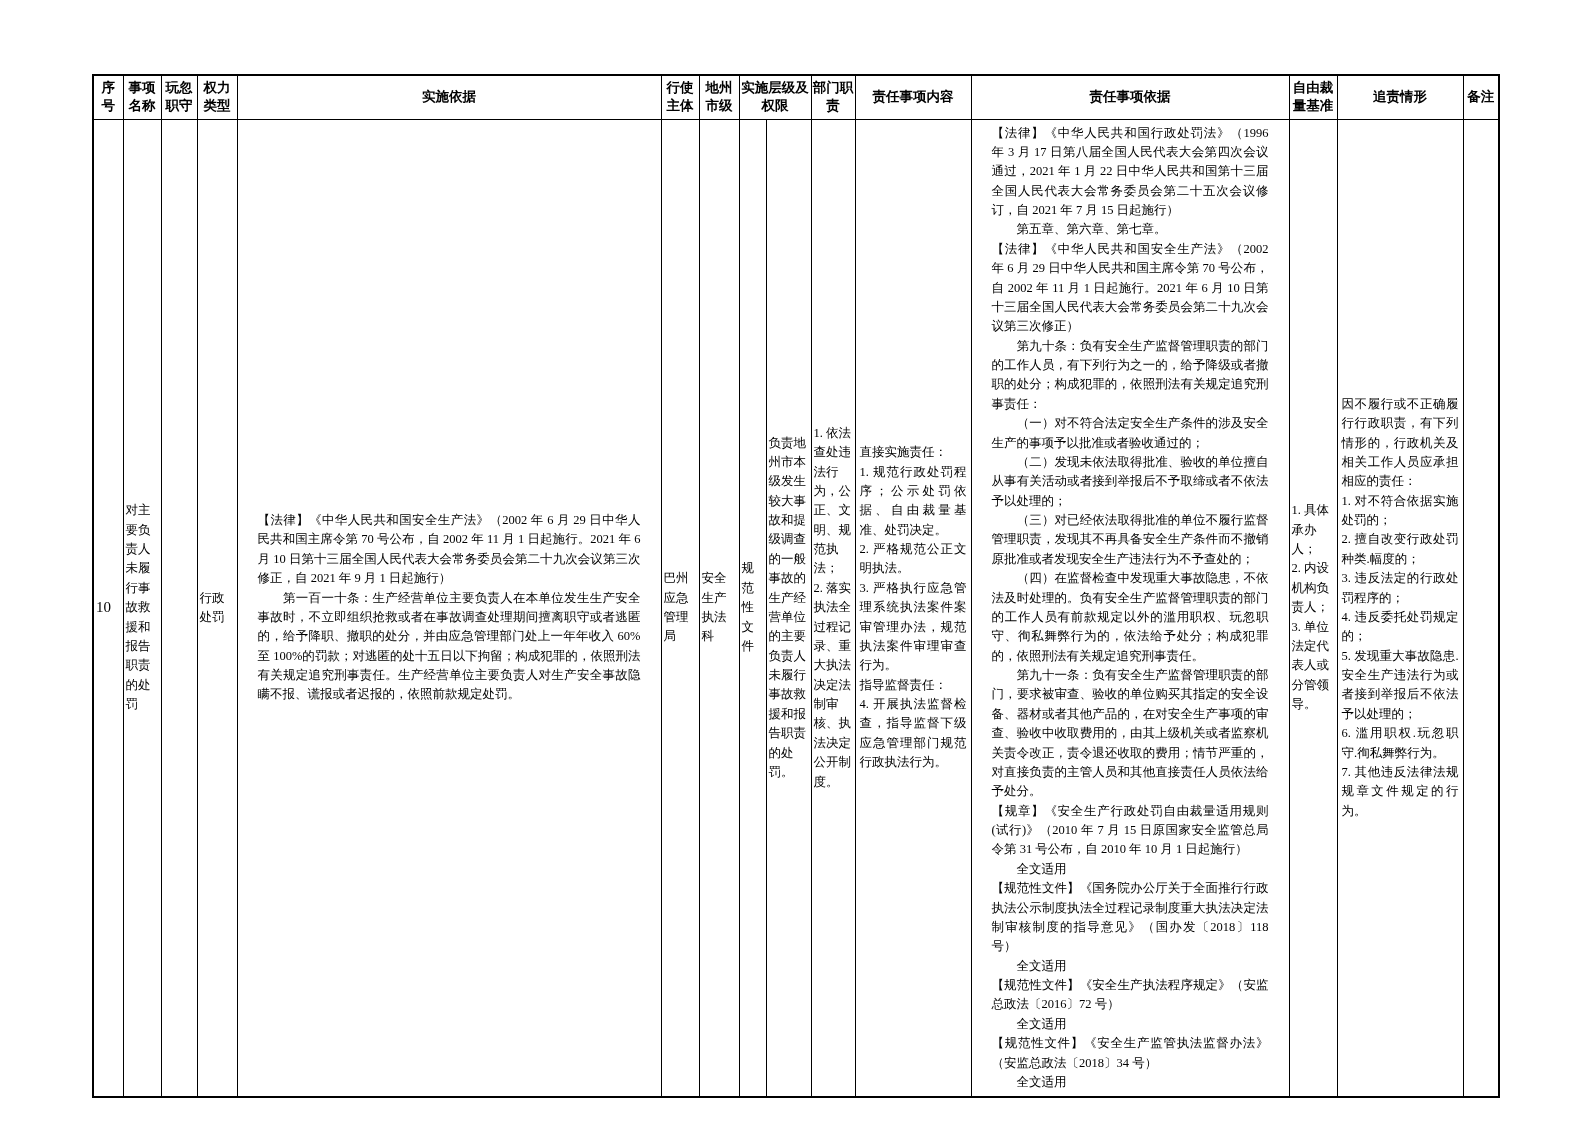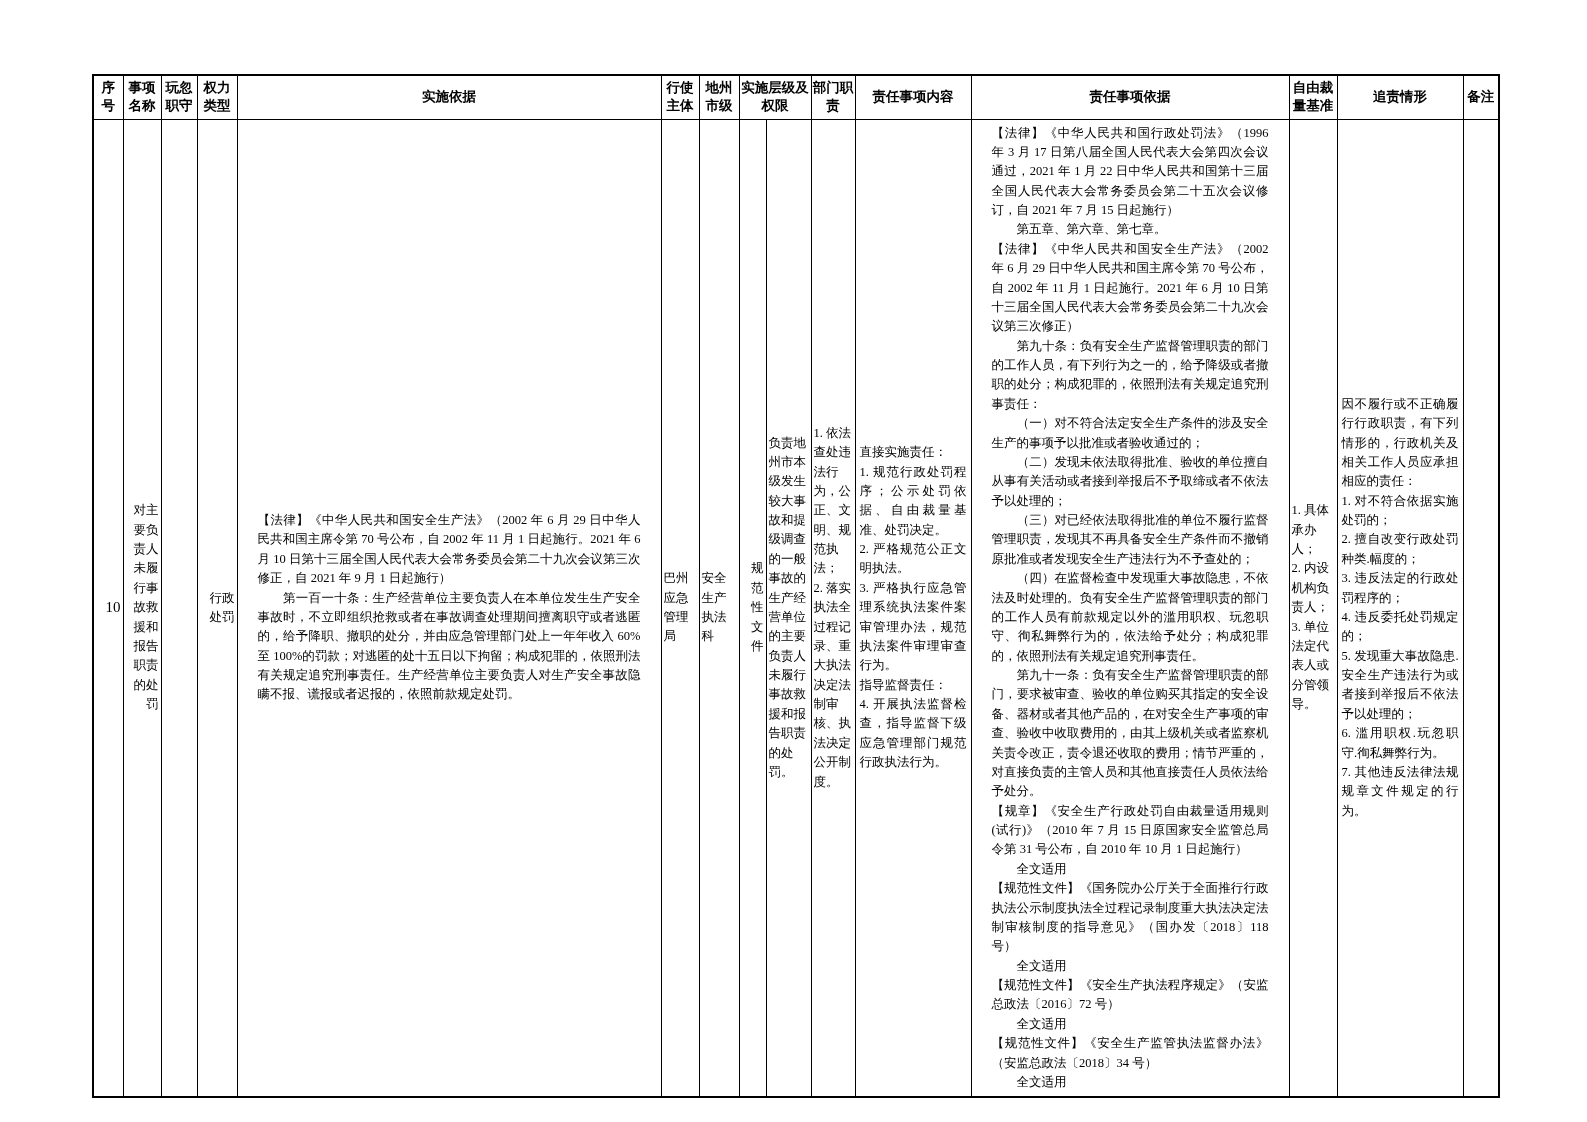--- a/index.html
+++ b/index.html
@@ -19,21 +19,21 @@
     word-break:break-all;vertical-align:middle;
   }
   tr.hdr{height:44px;}
   tr.body-row{height:892px;}
   td{
     border:1px solid #000;vertical-align:middle;
     font-size:12.5px;line-height:1.55;
     word-break:break-all;padding:2px 2px;
   }
   .pre{white-space:pre-wrap;}
-  .ctr{text-align:right;}
+  .ctr{text-align:left;}
   .lft{text-align:left;}
   .just{text-align:justify;text-justify:inter-character;}
   .pad-wide{padding:4px 20px;margin-top:32px;}
   .pad-mid{padding:3px 4px;}
   .seq{font-size:15px;}
 </style>
 </head>
 <body>
 
 <div class="sheet">

